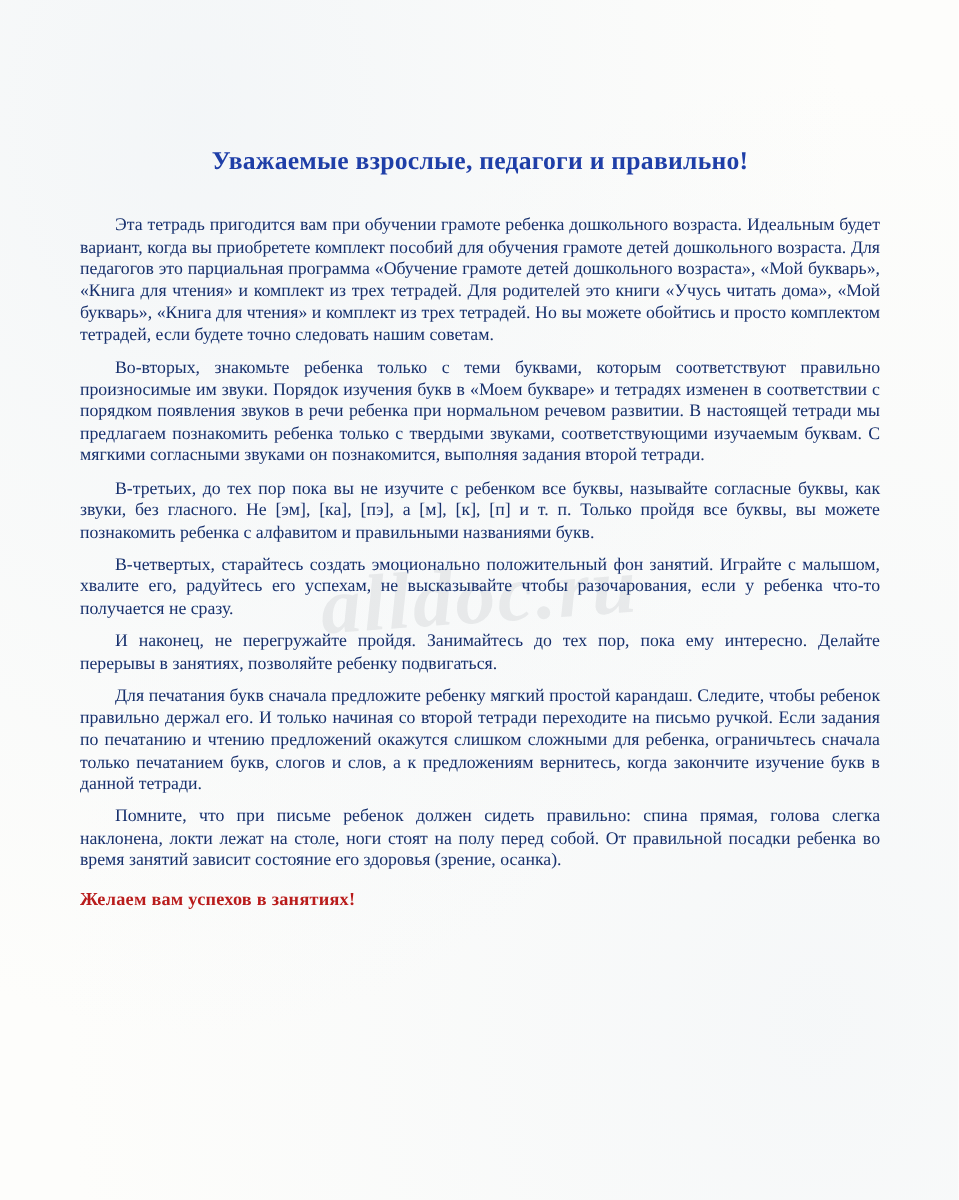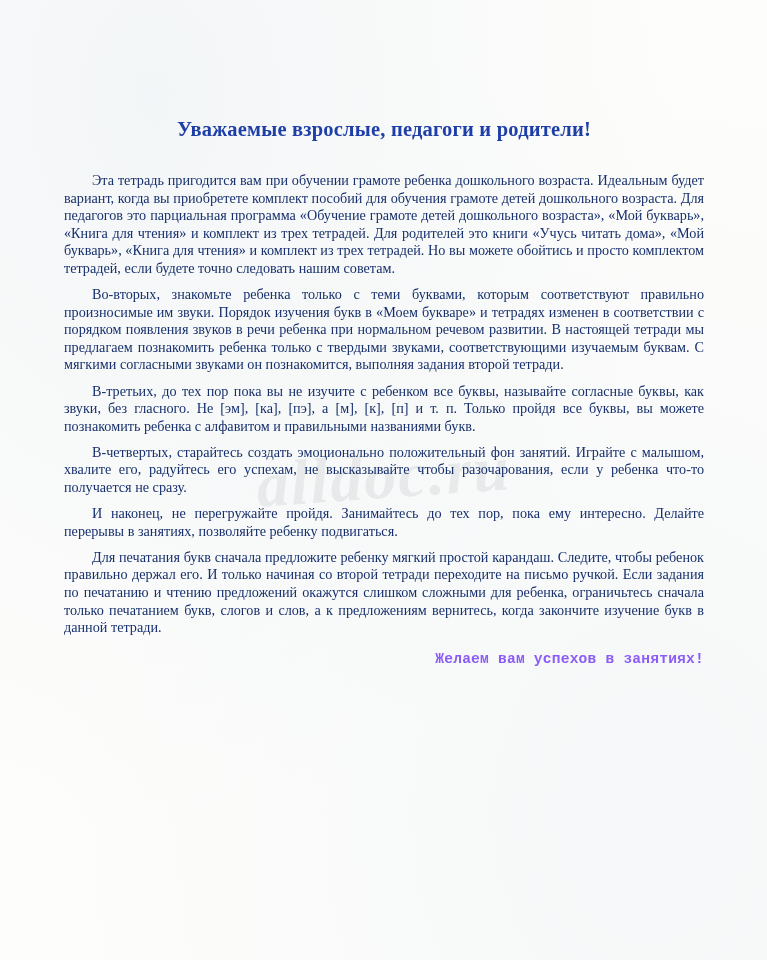--- a/index.html
+++ b/index.html
@@ -71,44 +71,45 @@
     font-size: 14.2px;
     line-height: 17.6px;
     color: #17306d;
     text-align: justify;
     text-indent: 28px;
     font-family: "Liberation Serif", serif;
     hyphens: none;
   }
   .closing {
     margin-top: 14px;
-    text-align: right;
+    text-align: left;
     font-size: 14.6px;
     font-weight: bold;
-    color: #8b5cf6;
-    font-family: Liberation Mono, monospace;
+    color: #b91c1c;
+    font-family: Liberation Serif, serif;
     letter-spacing: 0.2px;
   }
 </style>
 </head>
 <body>
 
 <div id="page">
 
   <div class="watermark">alldoc.ru</div>
 
   <div class="content">
 
-    <h1 class="doc-title">Уважаемые взрослые, педагоги и родители!</h1>
+    <h1 class="doc-title">Уважаемые взрослые, педагоги и правильно!</h1>
 
     <div class="body-text">
       <p class="para">Эта тетрадь пригодится вам при обучении грамоте ребенка дошкольного возраста. Идеальным будет вариант, когда вы приобретете комплект пособий для обучения грамоте детей дошкольного возраста. Для педагогов это парциальная программа «Обучение грамоте детей дошкольного возраста», «Мой букварь», «Книга для чтения» и комплект из трех тетрадей. Для родителей это книги «Учусь читать дома», «Мой букварь», «Книга для чтения» и комплект из трех тетрадей. Но вы можете обойтись и просто комплектом тетрадей, если будете точно следовать нашим советам.</p>
       <p class="para">Во-вторых, знакомьте ребенка только с теми буквами, которым соответствуют правильно произносимые им звуки. Порядок изучения букв в «Моем букваре» и тетрадях изменен в соответствии с порядком появления звуков в речи ребенка при нормальном речевом развитии. В настоящей тетради мы предлагаем познакомить ребенка только с твердыми звуками, соответствующими изучаемым буквам. С мягкими согласными звуками он познакомится, выполняя задания второй тетради.</p>
       <p class="para">В-третьих, до тех пор пока вы не изучите с ребенком все буквы, называйте согласные буквы, как звуки, без гласного. Не [эм], [ка], [пэ], а [м], [к], [п] и т. п. Только пройдя все буквы, вы можете познакомить ребенка с алфавитом и правильными названиями букв.</p>
       <p class="para">В-четвертых, старайтесь создать эмоционально положительный фон занятий. Играйте с малышом, хвалите его, радуйтесь его успехам, не высказывайте чтобы разочарования, если у ребенка что-то получается не сразу.</p>
       <p class="para">И наконец, не перегружайте пройдя. Занимайтесь до тех пор, пока ему интересно. Делайте перерывы в занятиях, позволяйте ребенку подвигаться.</p>
       <p class="para">Для печатания букв сначала предложите ребенку мягкий простой карандаш. Следите, чтобы ребенок правильно держал его. И только начиная со второй тетради переходите на письмо ручкой. Если задания по печатанию и чтению предложений окажутся слишком сложными для ребенка, ограничьтесь сначала только печатанием букв, слогов и слов, а к предложениям вернитесь, когда закончите изучение букв в данной тетради.</p>
+      <p class="para">Помните, что при письме ребенок должен сидеть правильно: спина прямая, голова слегка наклонена, локти лежат на столе, ноги стоят на полу перед собой. От правильной посадки ребенка во время занятий зависит состояние его здоровья (зрение, осанка).</p>
     </div>
 
     <div class="closing">Желаем вам успехов в занятиях!</div>
 
   </div>
 </div>
 
 </body></html>

